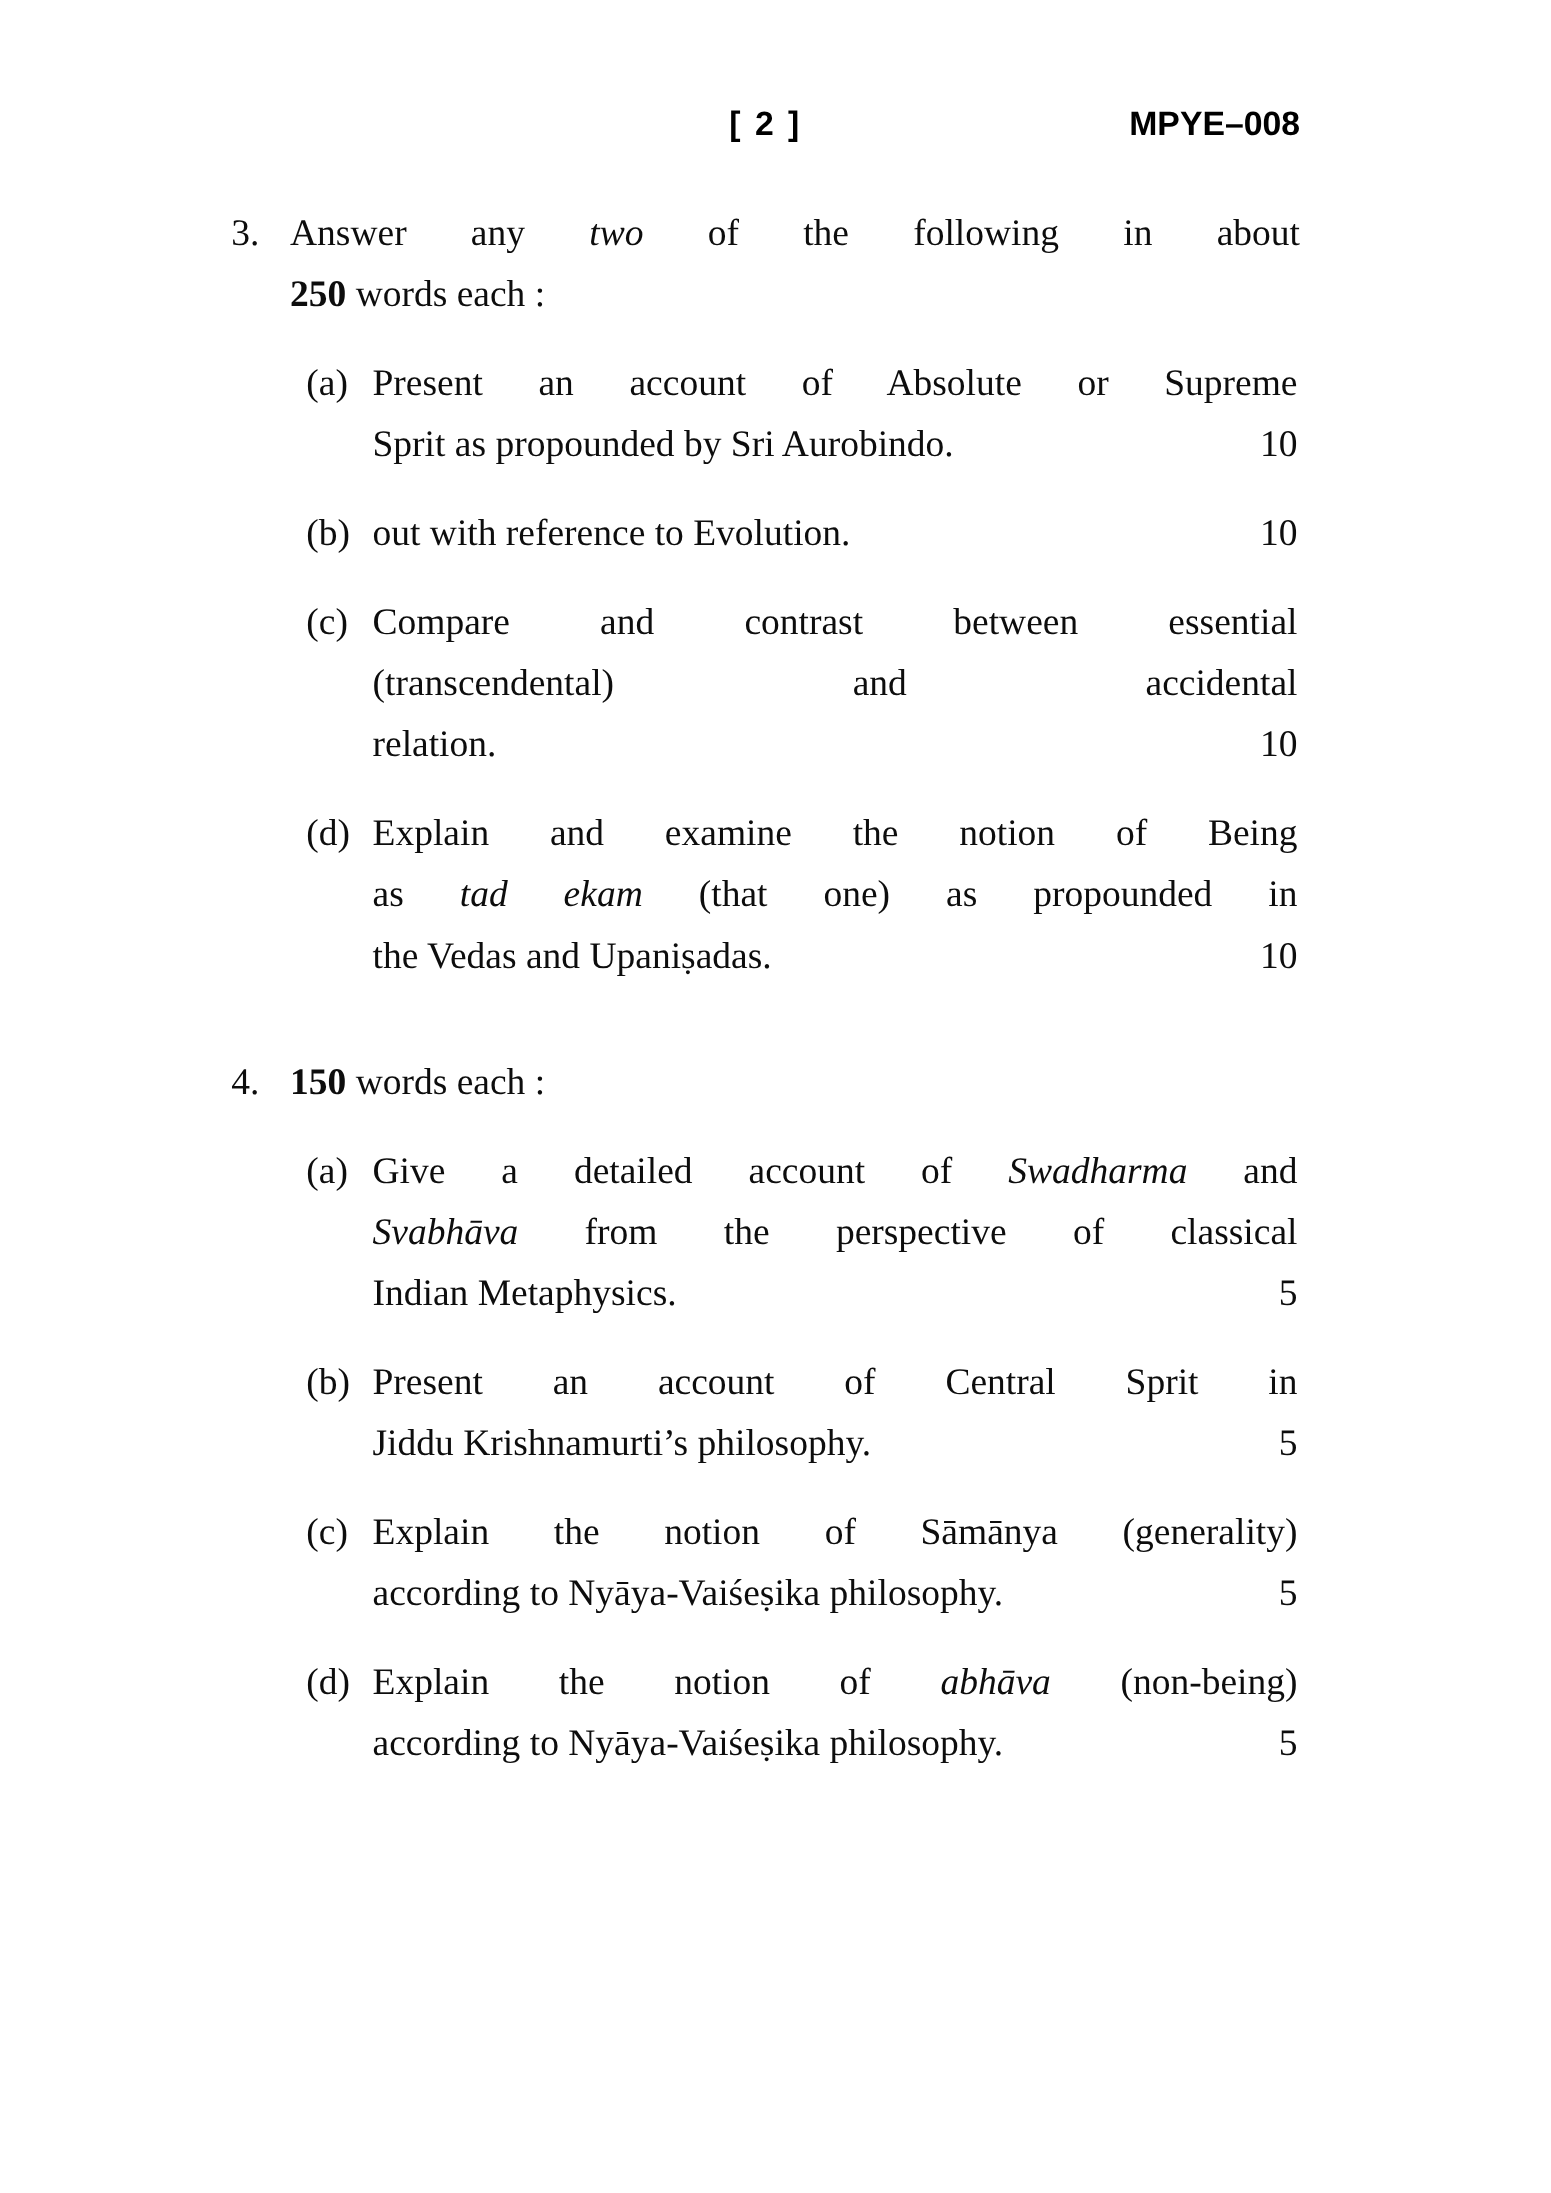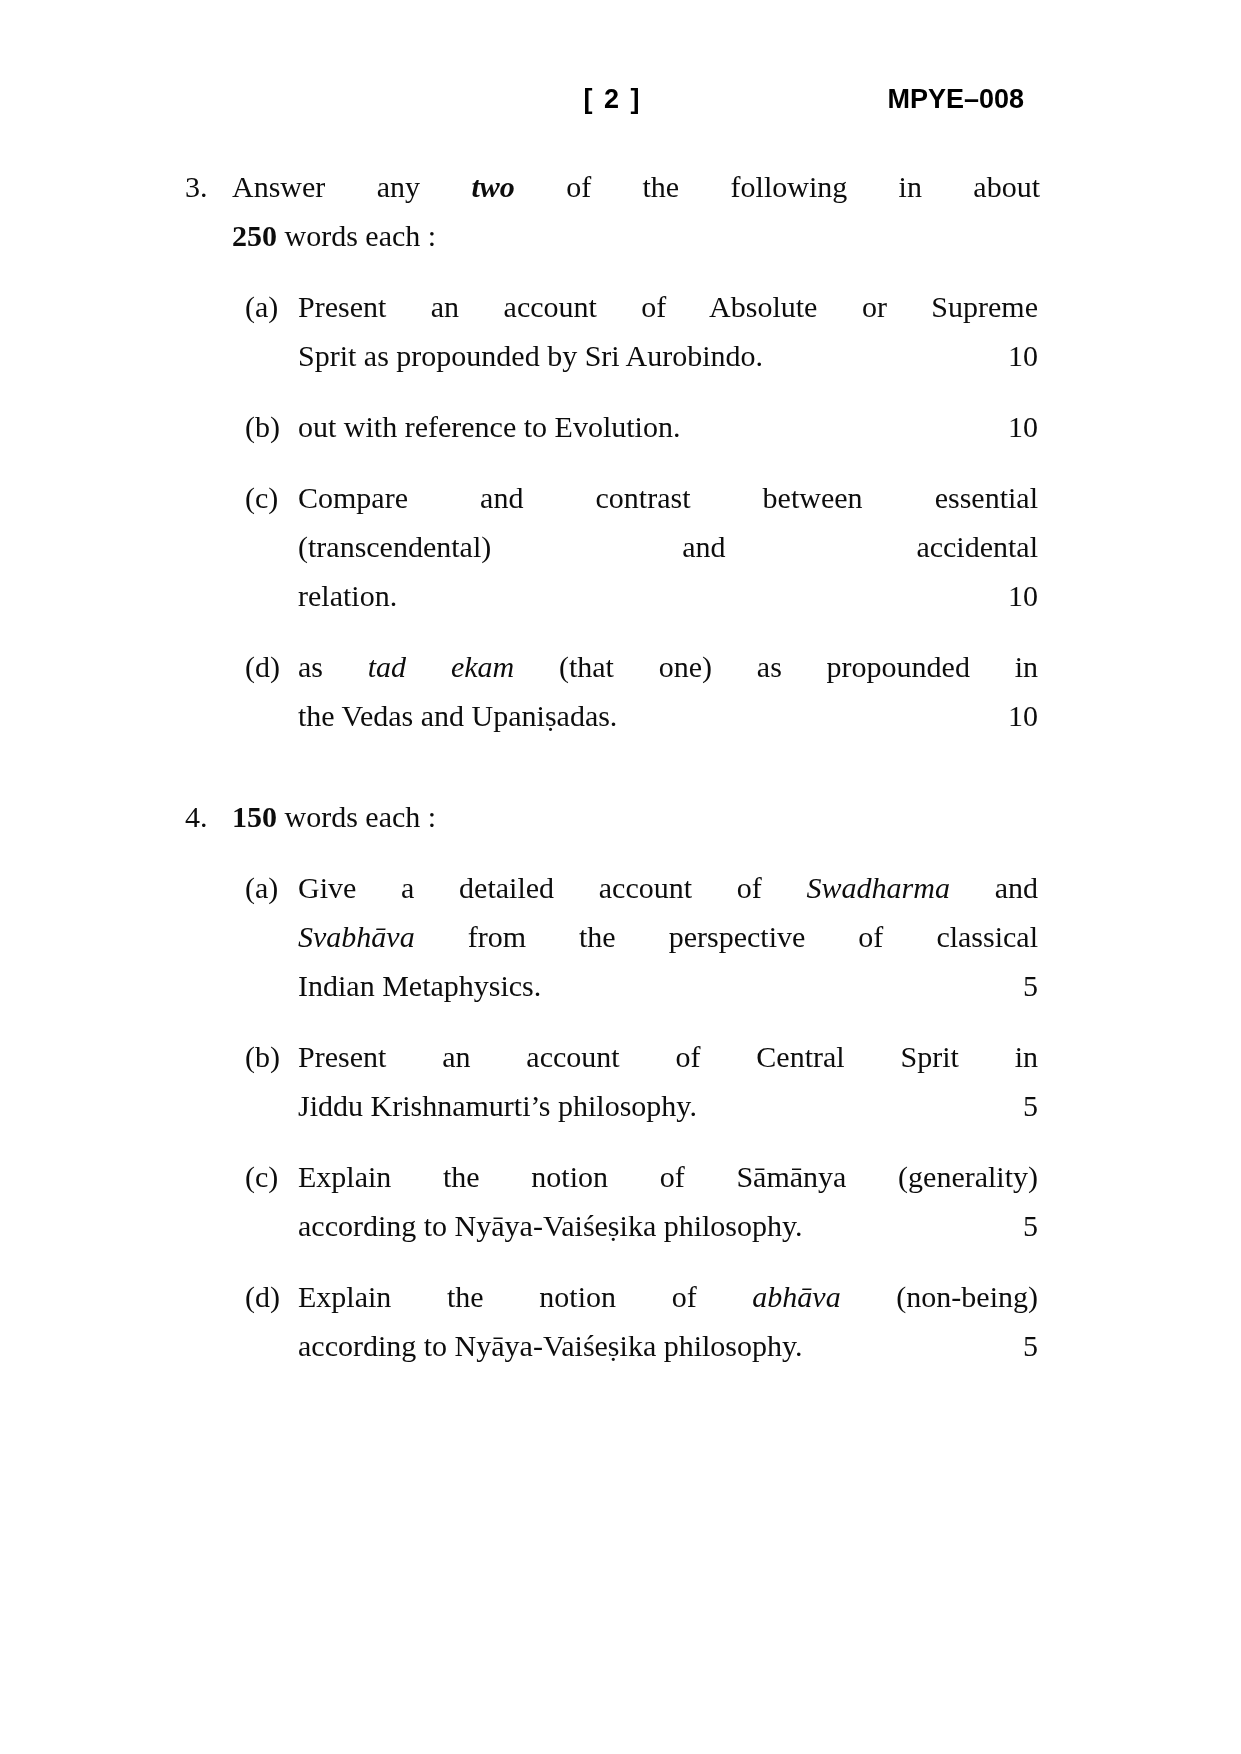--- a/index.html
+++ b/index.html
@@ -33,37 +33,37 @@
     color: #000;
   }
   .page-number {
     position: absolute;
     left: 0; right: 0;
     text-align: center;
     letter-spacing: 2px;
   }
   .course-code {
     position: absolute;
-    right: 16px;
+    right: 0;
     top: 0;
   }
   
   .question { margin-top: 46px; font-size: 30px; line-height: 49px; }
   .question.second { margin-top: 52px; }
   .q-head { display: flex; margin-bottom: 22px; }
   .q-num { width: 47px; flex: none; }
   .q-intro { flex: 1; min-width: 0; }
   .line { display: block; text-align: center; }
   .line.j { text-align: justify; text-align-last: justify; }
   .line.plain { text-align: left; }
   .line.last { display: flex; justify-content: space-between; align-items: baseline; }
   .sub-item { display: flex; margin-left: 60px; margin-bottom: 22px; }
   .sub-label { width: 53px; flex: none; }
   .sub-text { width: 740px; flex: none; font-family: Liberation Serif, serif; }
-  .bi { font-weight: 700; font-style: italic; }
+  .bi { font-weight: 400; font-style: italic; }
   .b  { font-weight: 700; }
   .it { font-style: italic; margin-top: 28px; }
   .marks { flex: none; padding-left: 20px; }
 </style>
 </head>
 <body>
 
 <div class="page">
   <div class="content">
 
@@ -110,20 +110,21 @@
           <span class="line last">
               <span>relation.</span>
               <span class="marks">10</span>
             </span>
         </div>
       </div>
 
       <div class="sub-item">
         <div class="sub-label">(d)</div>
         <div class="sub-text">
+          <span class="line j">Explain and examine the notion of Being</span>
           <span class="line j"><span>as </span><span class="it">tad ekam</span><span> (that one) as propounded in</span></span>
           <span class="line last">
               <span>the Vedas and Upaniṣadas.</span>
               <span class="marks">10</span>
             </span>
         </div>
       </div>
     </div>
 
     <div class="question second">

